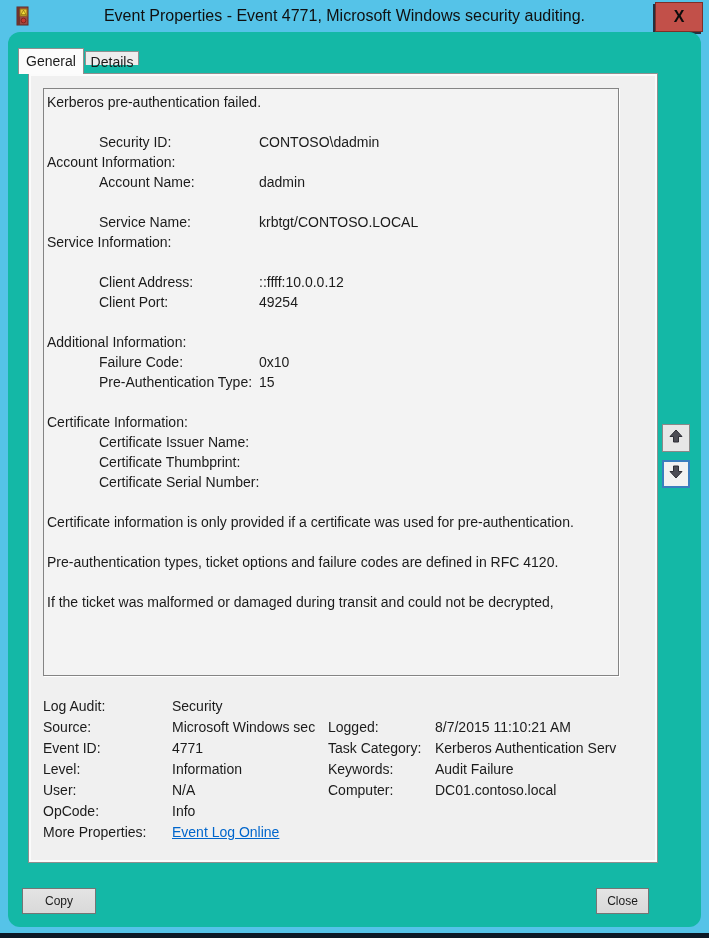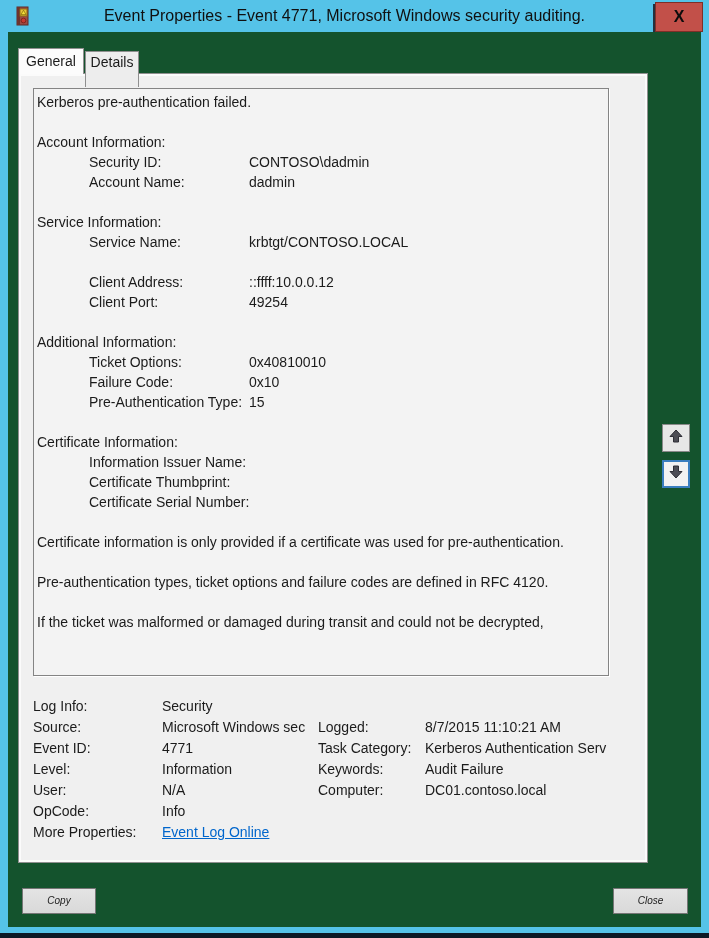--- a/index.html
+++ b/index.html
@@ -28,39 +28,40 @@
   .close-x{
     position:absolute;right:6px;top:2px;width:46px;height:28px;
     background:#C25049;border:1px solid #7E2F28;
     box-shadow:-2px 2px 0 #25313E;
     display:flex;align-items:center;justify-content:center;
     font-weight:bold;font-size:16px;color:#0c0c0c;cursor:default;
   }
   
   .client{
     position:absolute;left:8px;right:8px;top:32px;bottom:6px;
-    background:#14532d;
+    background:#14b8a6;
+    border-radius:12px;
   }
   
   .tab{
     position:absolute;box-sizing:border-box;
     border:1px solid #8F8F8F;border-bottom:none;
     font-size:14px;text-align:center;cursor:default;
   }
   .tab-general{
     left:10px;top:16px;width:66px;height:26px;z-index:2;
     background:#FCFCFC;line-height:25px;
   }
   .tab-details{
-    left:77px;top:19px;width:54px;height:36px;z-index:1;
+    left:77px;top:19px;width:54px;height:14px;z-index:1;
     background:#EDEDED;line-height:21px;
   }
   
   .panel{
-    position:absolute;left:10px;top:41px;width:628px;height:788px;
+    position:absolute;left:20px;top:41px;width:628px;height:788px;
     background:#F0F0F0;border:1px solid #8F8F8F;
     box-shadow:inset 0 0 0 2px #FBFBFB;
   }
   
   .desc-box{
     position:absolute;left:14px;top:14px;width:576px;height:588px;
     box-sizing:border-box;
     background:#F3F3F3;border:1px solid #848484;
     box-shadow:1px 1px 0 #FFFFFF;
     padding:5px 0 0 3px;overflow:hidden;
@@ -85,24 +86,24 @@
     background:#E7E7E7;display:flex;align-items:center;justify-content:center;
     cursor:default;
   }
   .btn-up{top:392px;border:1px solid #898989;}
   .btn-down{top:428px;border:2px solid #3A7EBF;background:#F2F2F2;}
   
   .push-btn{
     position:absolute;top:856px;height:26px;box-sizing:border-box;
     background:linear-gradient(#E4E4E4,#D9D9D9);
     border:1px solid #757575;
-    font-size:10px;text-align:center;line-height:24px;cursor:default;font-style:italic;
+    font-size:12px;text-align:center;line-height:24px;cursor:default;
   }
   .btn-copy{left:14px;width:74px;}
-  .btn-close2{left:605px;width:75px;}
+  .btn-close2{left:588px;width:53px;}
 </style>
 </head>
 <body>
 
 <div class="window">
 
   <div class="titlebar">
     <span class="title-icon">
       <svg width="16" height="20" viewBox="0 0 16 20">
         <rect x="3" y="1" width="11" height="18" fill="#9E4B44" stroke="#5E2B26" stroke-width="1"></rect>
@@ -118,48 +119,47 @@
 
   <div class="client">
 
     <div class="tab tab-general">General</div>
     <div class="tab tab-details">Details</div>
 
     <div class="panel">
       <div class="desc-box" id="desc-lines">
           <div class="desc-line"><span class="dlab">Kerberos pre-authentication failed.</span></div>
           <div class="desc-line"><span class="dlab">&nbsp;</span></div>
+          <div class="desc-line"><span class="dlab ind">Security ID:</span><span class="dval">CONTOSO\dadmin</span></div>
           <div class="desc-line"><span class="dlab">Account Information:</span></div>
-          <div class="desc-line"><span class="dlab ind">Security ID:</span><span class="dval">CONTOSO\dadmin</span></div>
           <div class="desc-line"><span class="dlab ind">Account Name:</span><span class="dval">dadmin</span></div>
           <div class="desc-line"><span class="dlab">&nbsp;</span></div>
+          <div class="desc-line"><span class="dlab ind">Service Name:</span><span class="dval">krbtgt/CONTOSO.LOCAL</span></div>
           <div class="desc-line"><span class="dlab">Service Information:</span></div>
-          <div class="desc-line"><span class="dlab ind">Service Name:</span><span class="dval">krbtgt/CONTOSO.LOCAL</span></div>
           <div class="desc-line"><span class="dlab">&nbsp;</span></div>
           <div class="desc-line"><span class="dlab ind">Client Address:</span><span class="dval">::ffff:10.0.0.12</span></div>
           <div class="desc-line"><span class="dlab ind">Client Port:</span><span class="dval">49254</span></div>
           <div class="desc-line"><span class="dlab">&nbsp;</span></div>
           <div class="desc-line"><span class="dlab">Additional Information:</span></div>
-          <div class="desc-line"><span class="dlab ind">Ticket Options:</span><span class="dval">0x40810010</span></div>
           <div class="desc-line"><span class="dlab ind">Failure Code:</span><span class="dval">0x10</span></div>
           <div class="desc-line"><span class="dlab ind">Pre-Authentication Type:</span><span class="dval">15</span></div>
           <div class="desc-line"><span class="dlab">&nbsp;</span></div>
           <div class="desc-line"><span class="dlab">Certificate Information:</span></div>
-          <div class="desc-line"><span class="dlab ind">Information Issuer Name:</span></div>
+          <div class="desc-line"><span class="dlab ind">Certificate Issuer Name:</span></div>
           <div class="desc-line"><span class="dlab ind">Certificate Thumbprint:</span></div>
           <div class="desc-line"><span class="dlab ind">Certificate Serial Number:</span></div>
           <div class="desc-line"><span class="dlab">&nbsp;</span></div>
           <div class="desc-line"><span class="dlab">Certificate information is only provided if a certificate was used for pre-authentication.</span></div>
           <div class="desc-line"><span class="dlab">&nbsp;</span></div>
           <div class="desc-line"><span class="dlab">Pre-authentication types, ticket options and failure codes are defined in RFC 4120.</span></div>
           <div class="desc-line"><span class="dlab">&nbsp;</span></div>
           <div class="desc-line"><span class="dlab">If the ticket was malformed or damaged during transit and could not be decrypted,</span></div>
         </div>
       <div class="fcol fcol1" id="footer-col1">
-          <div class="frow"><span class="flab">Log Info:</span><span class="fval">Security</span></div>
+          <div class="frow"><span class="flab">Log Audit:</span><span class="fval">Security</span></div>
           <div class="frow"><span class="flab">Source:</span><span class="fval">Microsoft Windows sec</span></div>
           <div class="frow"><span class="flab">Event ID:</span><span class="fval">4771</span></div>
           <div class="frow"><span class="flab">Level:</span><span class="fval">Information</span></div>
           <div class="frow"><span class="flab">User:</span><span class="fval">N/A</span></div>
           <div class="frow"><span class="flab">OpCode:</span><span class="fval">Info</span></div>
           <div class="frow"><span class="flab">More Properties:</span><a class="fval flink">Event Log Online</a></div>
         </div>
       <div class="fcol fcol2" id="footer-col2">
           <div class="frow"><span class="flab">Logged:</span><span class="fval">8/7/2015 11:10:21 AM</span></div>
           <div class="frow"><span class="flab">Task Category:</span><span class="fval">Kerberos Authentication Serv</span></div>

